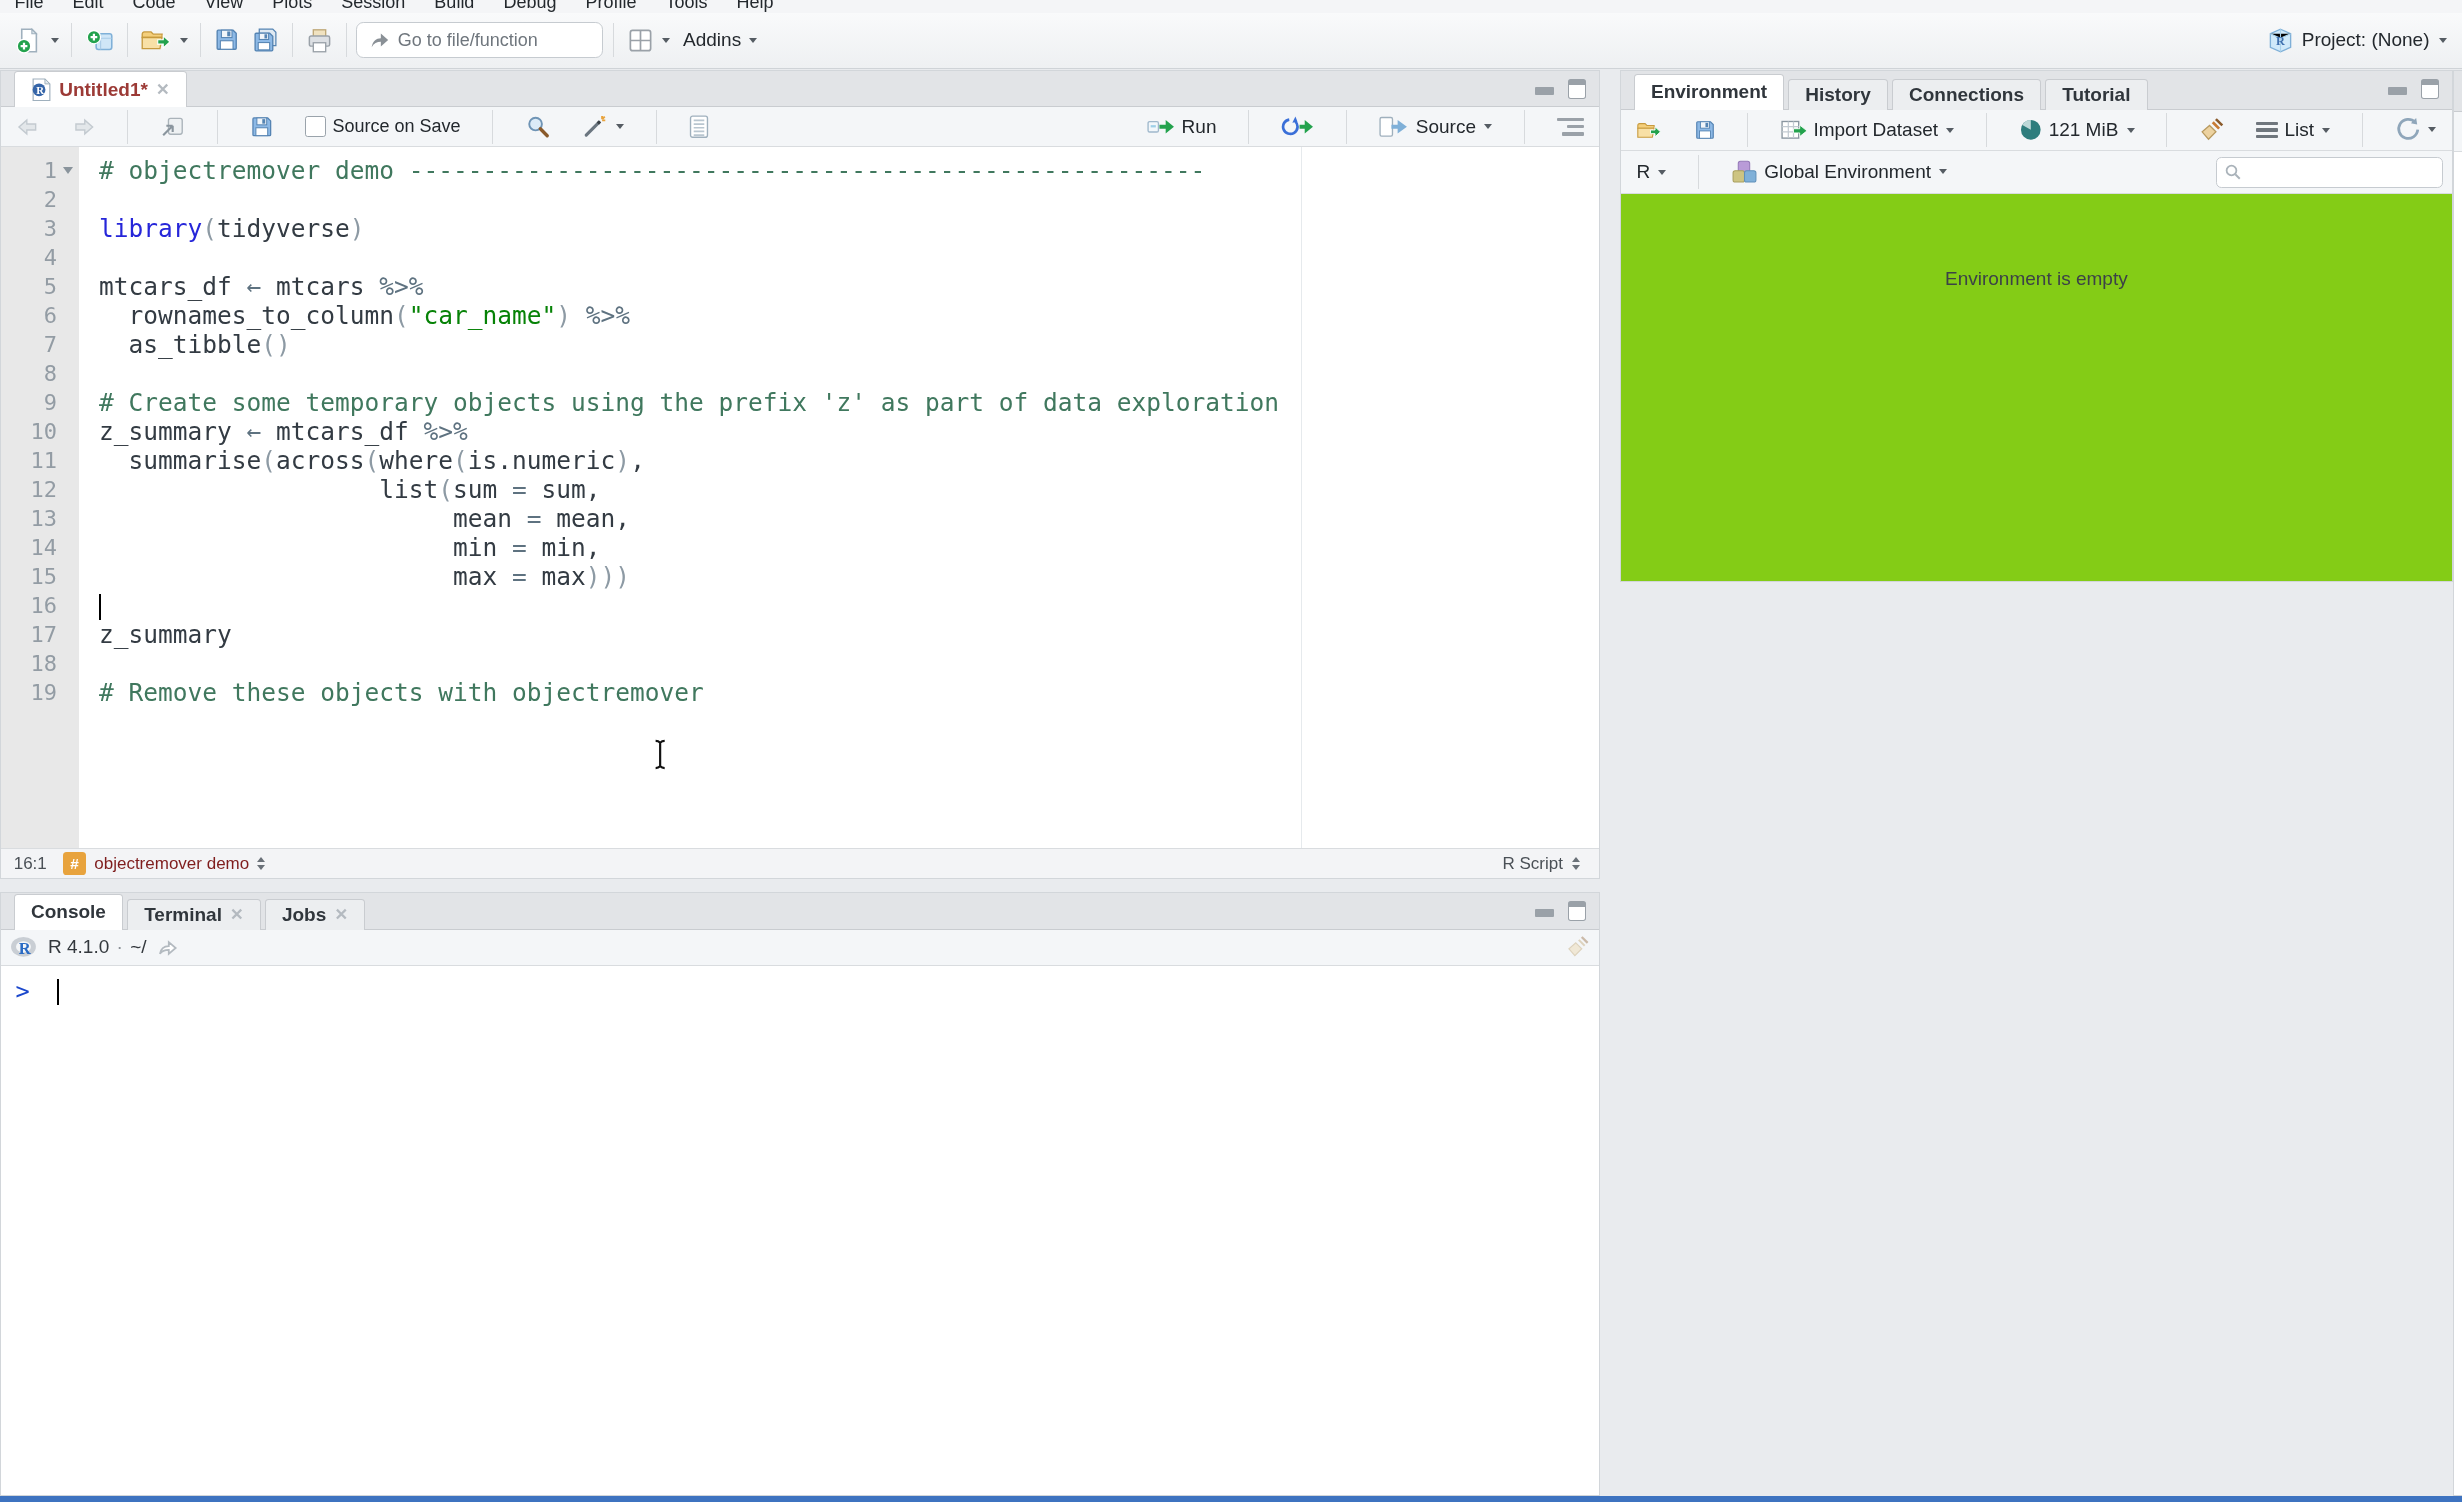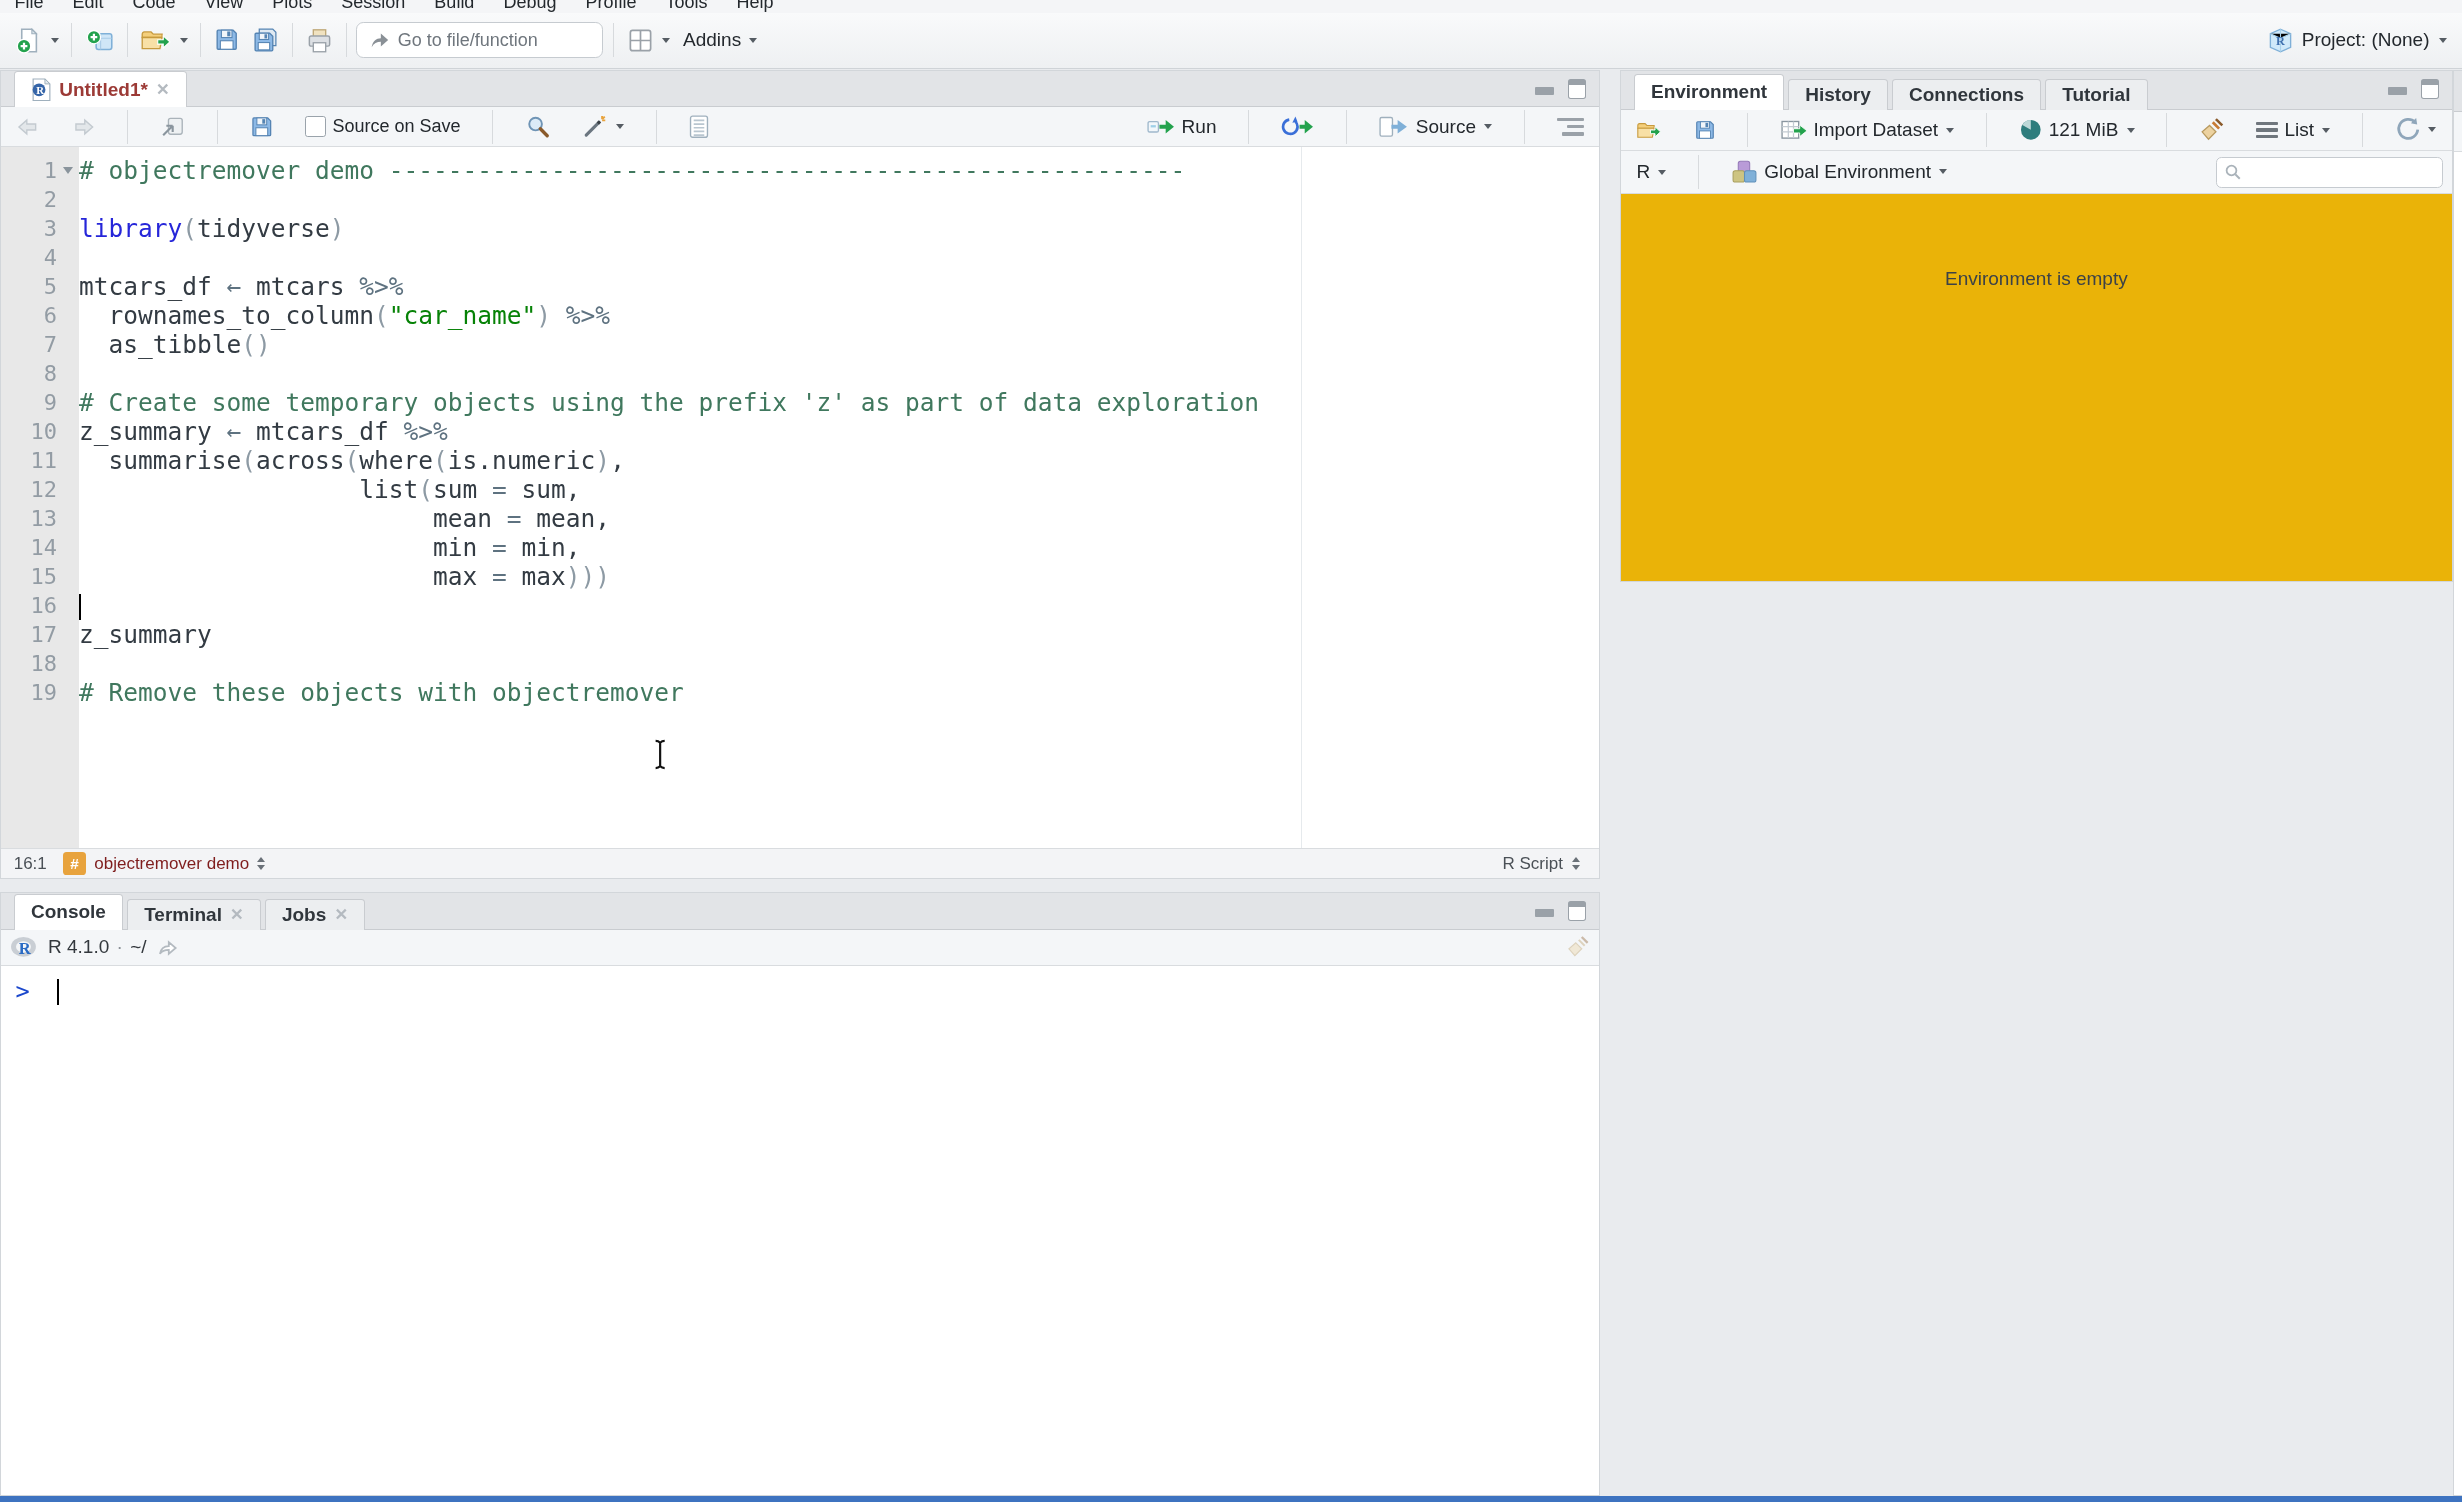--- a/index.html
+++ b/index.html
@@ -42,21 +42,21 @@
   #src-pane { height:809px; flex:none; }
   #src-tool { height:40px; }
   #editor { flex:1; position:relative; font-family:"DejaVu Sans Mono", monospace; font-size:24.5px; overflow:hidden; }
   #gutterbg { position:absolute; left:0; top:0; bottom:0; width:78px; background:#e8e8e8; }
   #marginline { position:absolute; left:1300px; top:0; bottom:0; width:0.9px; background:#e6eaed; }
   #code-lines { position:relative; padding-top:9px; }
   .crow { display:flex; height:29px; align-items:center; }
   .ln { width:56px; flex:none; text-align:right; font-size:22px; color:#939ca4; }
   .fold { width:22px; flex:none; display:flex; align-items:center; justify-content:center; }
   .fold .tri { width:0; height:0; border-left:5.4px solid transparent; border-right:5.4px solid transparent; border-top:7.3px solid #8a949c; }
-  .ctext { padding-left:0; white-space:pre; color:#333b43; }
+  .ctext { padding-left:20px; white-space:pre; color:#333b43; }
   .tok-com { color:#40785e; }
   .tok-fn  { color:#2626d9; }
   .tok-str { color:#068206; }
   .tok-op  { color:#5e7280; }
   .tok-par { color:#8d9aa4; }
   .caretbar { display:inline-block; width:2.3px; height:25.4px; background:#000; vertical-align:middle; }
   #ibeam { position:absolute; left:651px; top:592px; }
   #src-status { height:30px; background:#f3f4f6; border-top:0.9px solid #d9dcdf; display:flex; align-items:center; padding:0 12.7px; gap:12.7px; flex:none; font-size:17px; color:#4a5056; }
   #sec-chip { width:23px; height:23px; background:#e8a33d; border-radius:3.6px; color:#fff; font-weight:700; font-size:15.4px; display:flex; align-items:center; justify-content:center; }
   .updown { display:flex; flex-direction:column; gap:2.7px; }
@@ -627,21 +627,21 @@
           <span>
             <svg width="18" height="18" viewBox="0 0 24 24">
                 <circle cx="10" cy="10" r="6.5" fill="none" stroke="#aab3ba" stroke-width="2.4"></circle>
                 <path d="M15 15l6 6" stroke="#aab3ba" stroke-width="2.6"></path>
               </svg>
           </span>
           <input type="text" style="">
         </span>
       </div>
 
-      <div style="flex:1; background:#eab308;">
+      <div style="flex:1; background:#84cc16;">
         <div id="env-empty">Environment is empty</div>
       </div>
     </div>
 
     <div class="vgap" style="height:9px;"></div>
 
     <div id="view-pane" class="pane">
       <div class="tabstrip" style="height:41px;">
         <div class="tab">
             <span>Files</span>

